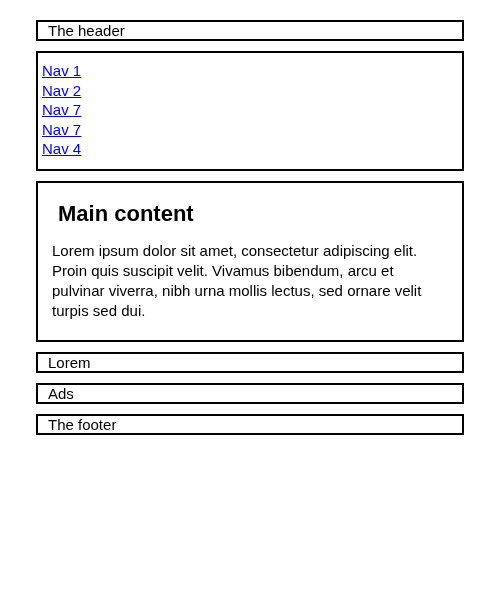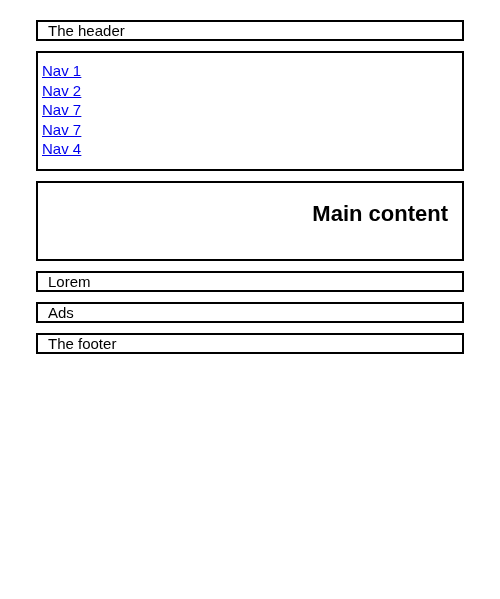--- a/index.html
+++ b/index.html
@@ -33,22 +33,21 @@
     .nav-link {
       color: #0000EE;
       text-decoration: underline;
       line-height: 1.3;
       cursor: pointer;
       width: fit-content;
     }
     .main-heading {
       font-size: 22px;
       font-weight: bold;
-      margin: 4px 0 14px 12px;
-      text-align: right;
+      margin: 4px 0 14px 6px;
     }
     .main-text {
       line-height: 1.35;
     }
     .last {
       margin-bottom: 8px;
     }
   </style>
 </head>
 <body>
@@ -62,20 +61,21 @@
     <a class="nav-link">Nav 1</a>
     <a class="nav-link">Nav 2</a>
     <a class="nav-link">Nav 7</a>
     <a class="nav-link">Nav 7</a>
     <a class="nav-link">Nav 4</a>
   </div>
 </div>
 
 <div class="box pad-large">
   <div class="main-heading">Main content</div>
+  <div class="main-text">Lorem ipsum dolor sit amet, consectetur adipiscing elit. Proin quis suscipit velit. Vivamus bibendum, arcu et pulvinar viverra, nibh urna mollis lectus, sed ornare velit turpis sed dui.</div>
 </div>
 
 <div class="box">
   <span>Lorem</span>
 </div>
 
 <div class="box">
   <span>Ads</span>
 </div>
 

